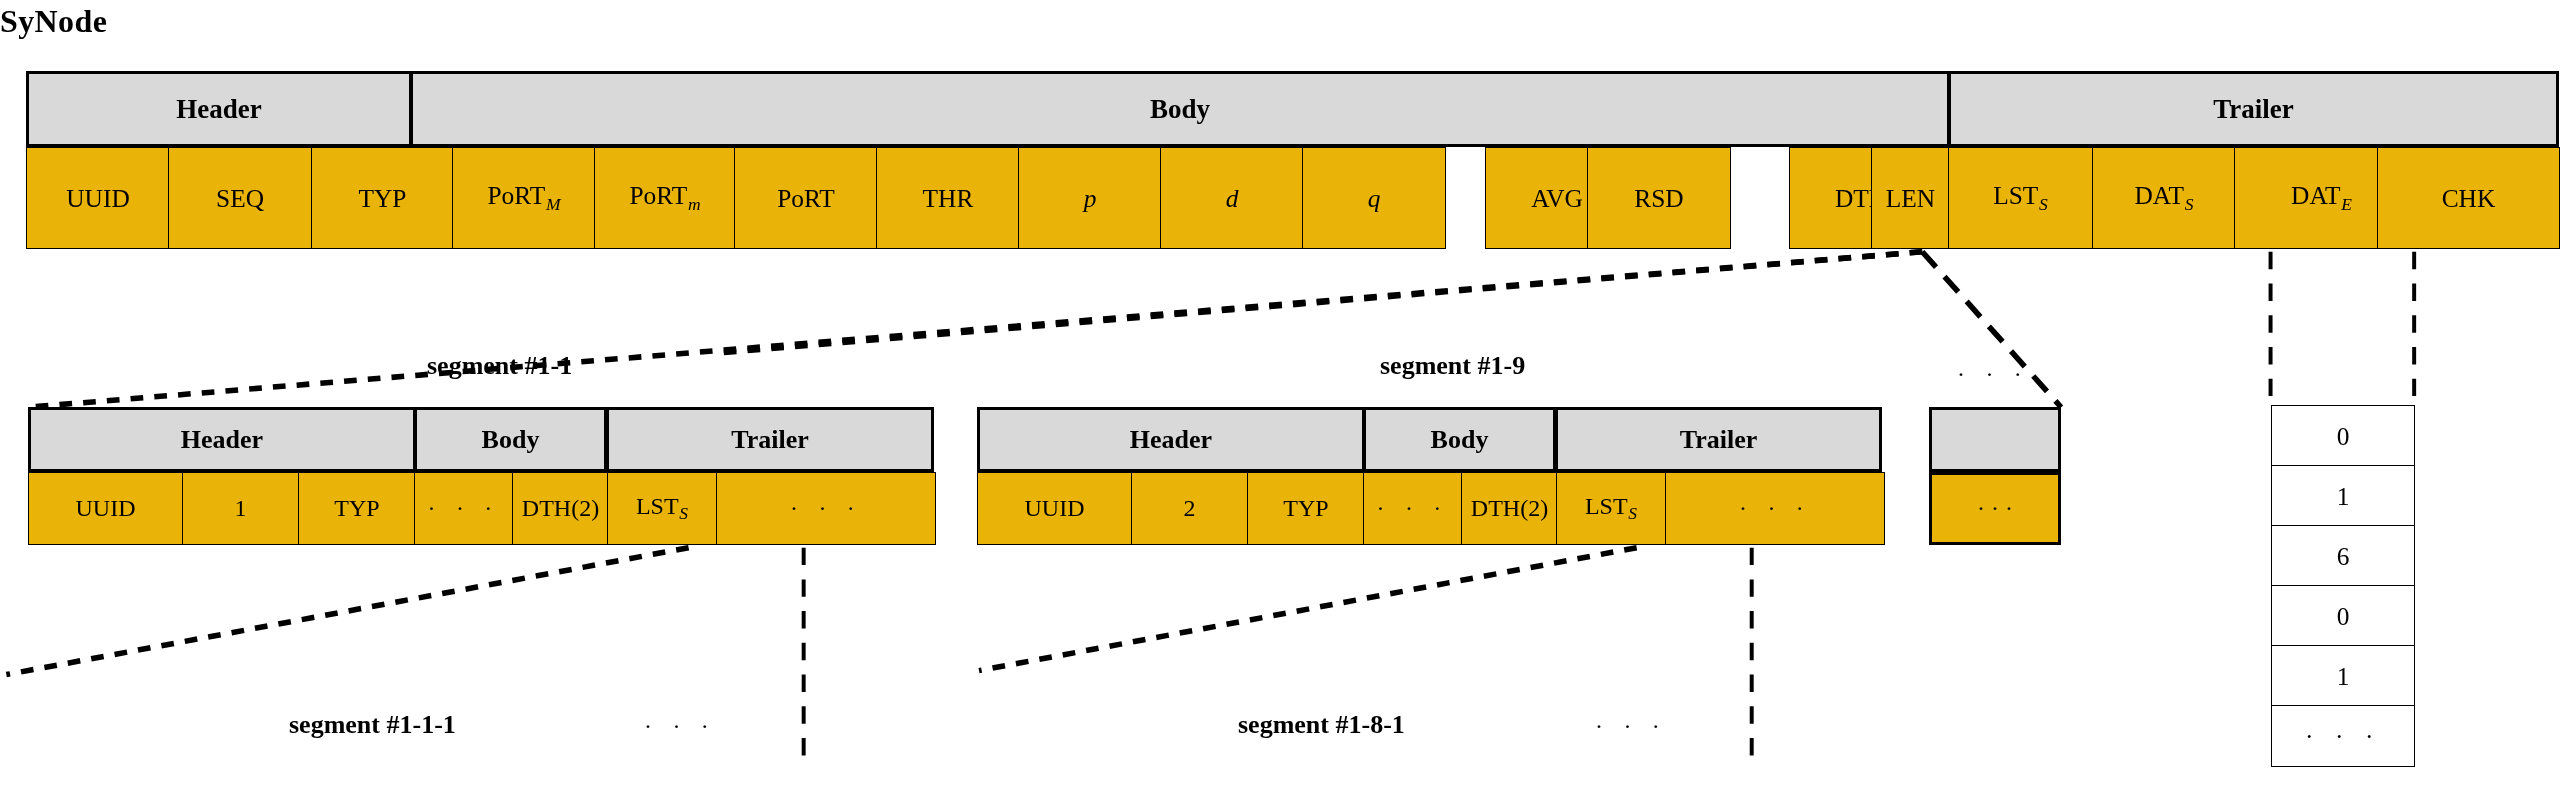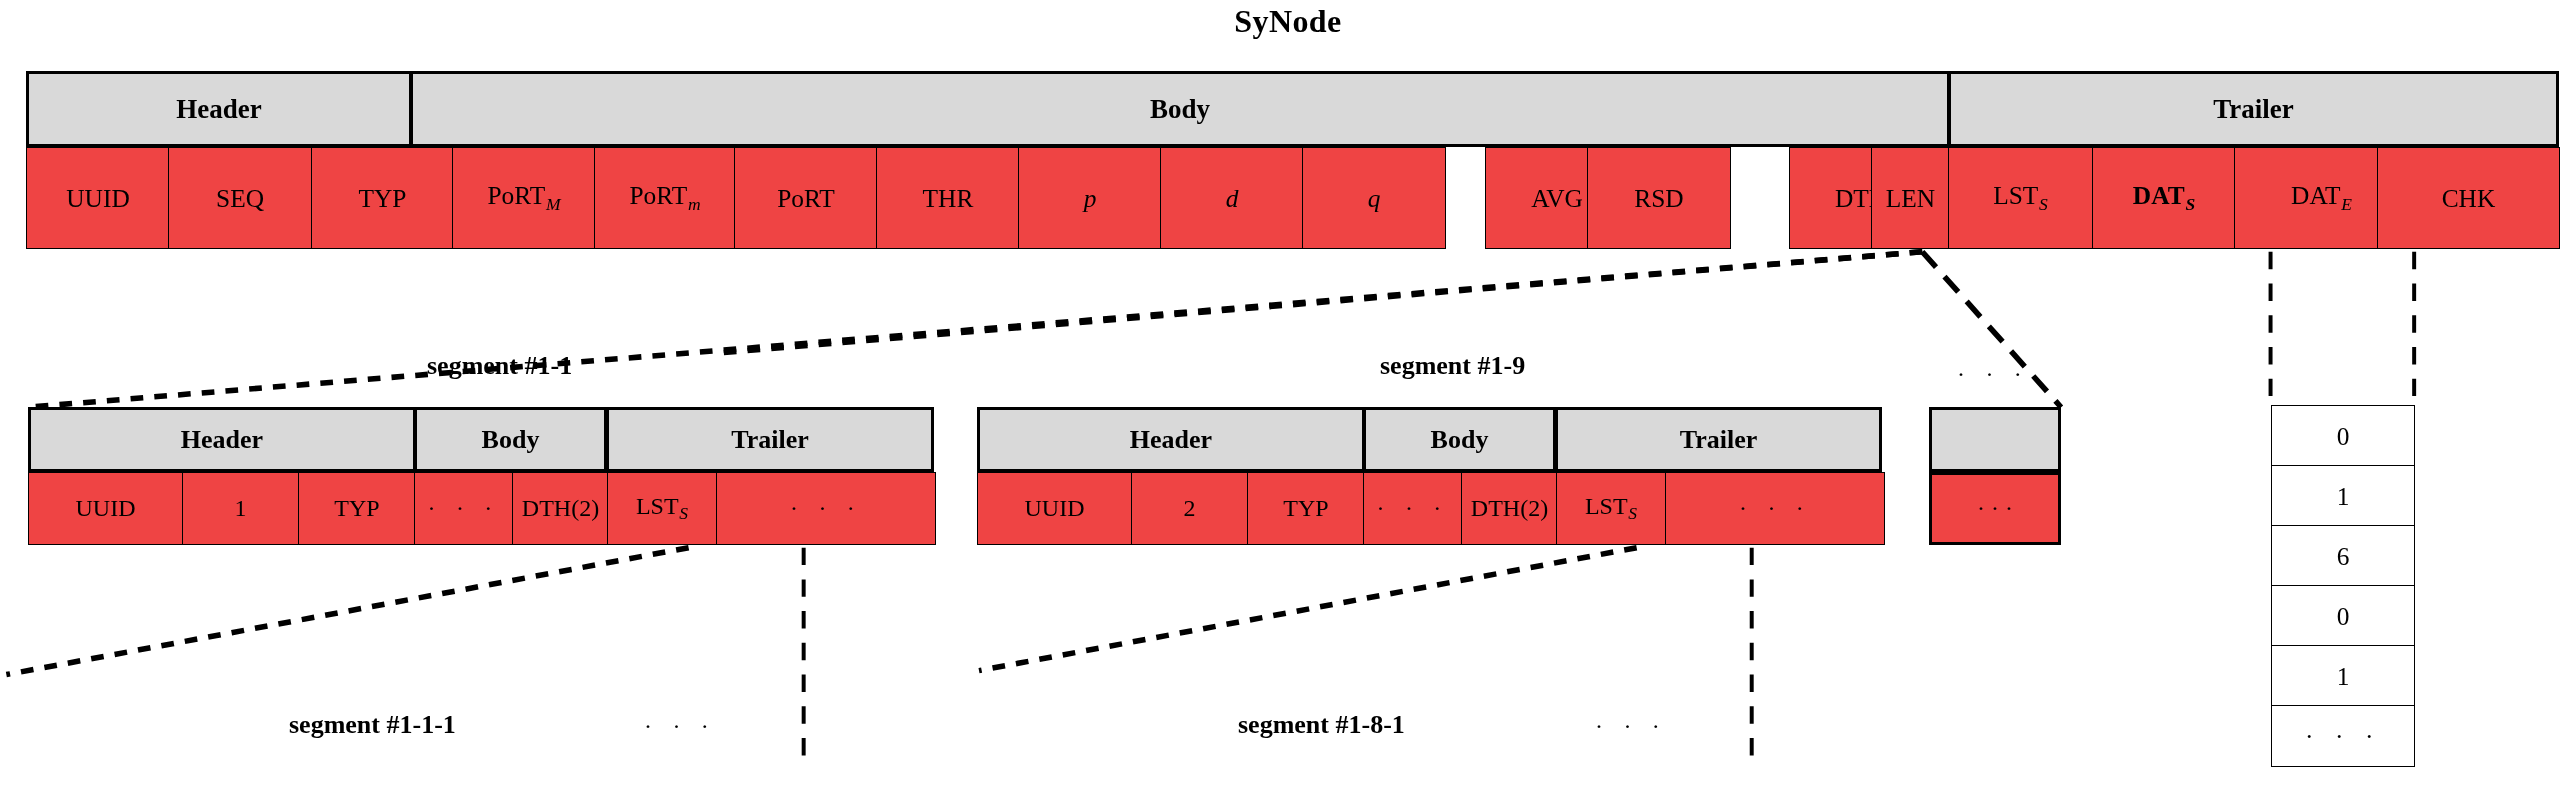--- a/index.html
+++ b/index.html
@@ -1,24 +1,24 @@
 <!DOCTYPE html>
 <html style="font-size:12.7px"><head>
 <meta charset="utf-8">
 <style>
   html,body{margin:0;padding:0;background:#fff;}
   body{width:2576px;height:797px;position:relative;
        font-family:"Liberation Serif","DejaVu Serif",serif;color:#000;}
   .cell{position:absolute;box-sizing:border-box;display:flex;align-items:center;
-        justify-content:center;background:#ef4444;border:1.6px solid #000;}
+        justify-content:center;background:#eab308;border:1.6px solid #000;}
   .cell.grey{background:#d9d9d9;}
   .cell.thick{border-width:3.2px;text-align:right;}
 
   
-  #title{position:absolute;left:0;right:0;top:3.2px;text-align:center;
+  #title{position:absolute;left:0;right:0;top:3.2px;text-align:left;
          font-size:32px;font-weight:bold;letter-spacing:0.4px;}
 
   
   #synode-table{position:absolute;left:26px;top:71px;width:2533px;height:178px;}
   #synode-table .band{position:absolute;top:0;height:76px;}
   #synode-table .fieldrow{position:absolute;top:76px;height:102px;}
   .band-label{font-size:27px;font-weight:bold;}
   .field-label{font-size:25.4px;white-space:nowrap;}
   .field-label .it{font-style:italic;}
   .sub{font-size:17.5px;font-style:italic;vertical-align:-0.32em;margin-left:0.8px;}
@@ -101,21 +101,21 @@
       </div>
       <div class="cell fieldrow" style="left: 1763px; width: 144px;">
         <span class="field-label">DTH</span>
       </div>
       <div class="cell fieldrow" style="left: 1845px; width: 79px;">
         <span class="field-label">LEN</span>
       </div>
       <div class="cell fieldrow" style="left: 1922px; width: 145px;">
         <span class="field-label">LST<span class="sub">S</span></span>
       </div>
-      <div class="cell fieldrow" style="left: 2066px; width: 144px; font-weight: bold;">
+      <div class="cell fieldrow" style="left: 2066px; width: 144px;">
         <span class="field-label">DAT<span class="sub">S</span></span>
       </div>
       <div class="cell fieldrow" style="left: 2208px; width: 145px; padding-left: 30px;">
         <span class="field-label">DAT<span class="sub">E</span></span>
       </div>
       <div class="cell fieldrow" style="left: 2351px; width: 183px;">
         <span class="field-label">CHK</span>
       </div>
     </div>
 </div>

